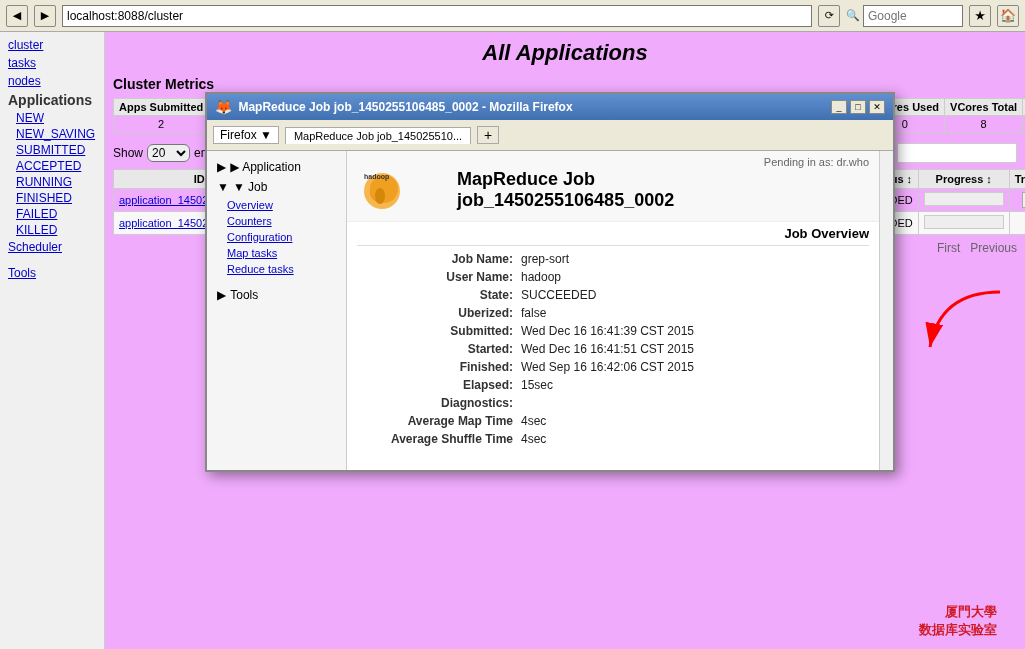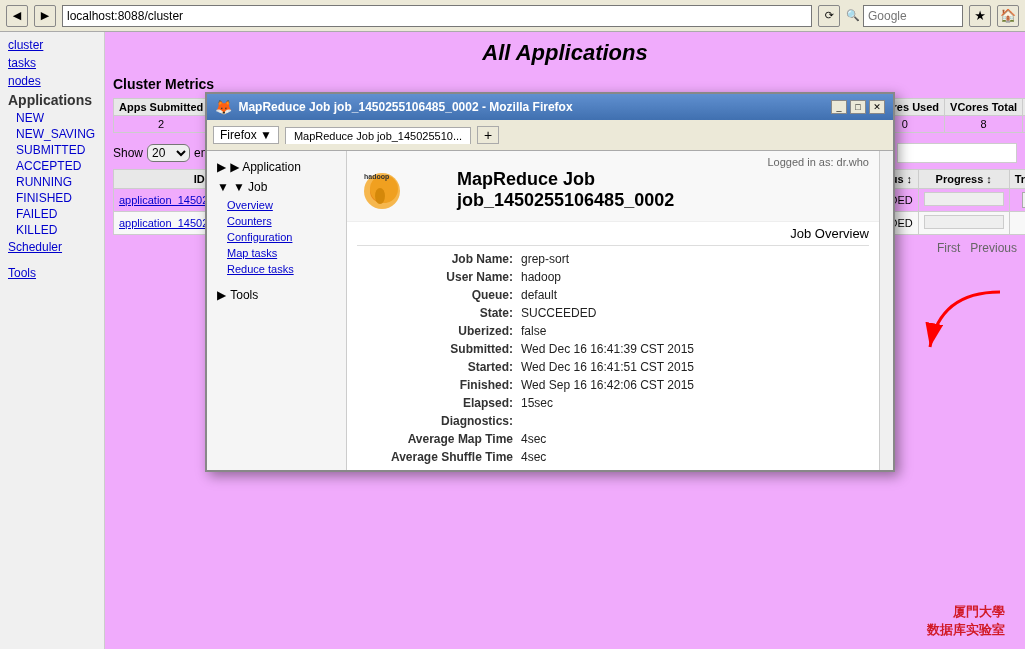--- a/index.html
+++ b/index.html
@@ -75,20 +75,21 @@
     .sidebar-section {
       padding: 2px 8px;
       font-weight: bold;
       font-size: 14px;
       color: #333;
     }
     .sidebar-link {
       padding: 1px 16px;
       cursor: pointer;
       color: #0000cc;
+      text-decoration: underline;
       font-size: 12px;
     }
 
     
     .content {
       flex: 1;
       overflow: auto;
       padding: 8px;
       position: relative;
     }
@@ -276,21 +277,21 @@
       top: 5px;
       right: 10px;
       font-size: 11px;
       color: #666;
     }
     .modal-overview {
       padding: 0 10px 10px;
     }
     .overview-title {
       font-size: 13px;
-      font-weight: normal;
+      font-weight: bold;
       text-align: right;
       padding: 4px 0;
       border-bottom: 1px solid #ddd;
       margin-bottom: 4px;
     }
     .overview-table {
       width: 100%;
       font-size: 12px;
       border-collapse: collapse;
     }
@@ -306,21 +307,21 @@
       color: #333;
     }
     .overview-table td:last-child {
       color: #222;
     }
 
     
     .watermark {
       position: absolute;
       bottom: 10px;
-      right: 20px;
+      right: 28px;
       text-align: right;
       color: #cc0000;
       font-size: 13px;
       font-weight: bold;
       opacity: 0.85;
     }
 
     .scrollbar-placeholder {
       width: 14px;
       background: #f0f0f0;
@@ -527,38 +528,34 @@
                 <ellipse cx="20" cy="30" rx="12" ry="12" fill="#e8871e"></ellipse>
 
                 <ellipse cx="22" cy="28" rx="14" ry="14" fill="#f0a020"></ellipse>
                 <ellipse cx="18" cy="35" rx="5" ry="8" fill="#d4880a"></ellipse>
                 <text x="2" y="18" font-size="7" fill="#333" font-weight="bold">hadoop</text>
               </svg>
               <div>
                 <div style="font-size:18px;font-weight:bold;">MapReduce Job</div>
                 <div style="font-size:18px;font-weight:bold;">job_1450255106485_0002</div>
               </div>
-              <div class="logged-in">Logged in as: dr.who</div>
+              <div class="logged-in">Pending in as: dr.who</div>
             </div>
 
             <div class="modal-overview">
               <div class="overview-title">Job Overview</div>
               <table class="overview-table">
                 <tbody>
                     <tr>
                   <td>Job Name:</td>
                   <td>grep-sort</td>
                 </tr>
                 <tr>
                   <td>User Name:</td>
                   <td>hadoop</td>
-                </tr>
-                <tr>
-                  <td>Queue:</td>
-                  <td>default</td>
                 </tr>
                 <tr>
                   <td>State:</td>
                   <td>SUCCEEDED</td>
                 </tr>
                 <tr>
                   <td>Uberized:</td>
                   <td>false</td>
                 </tr>
                 <tr>

